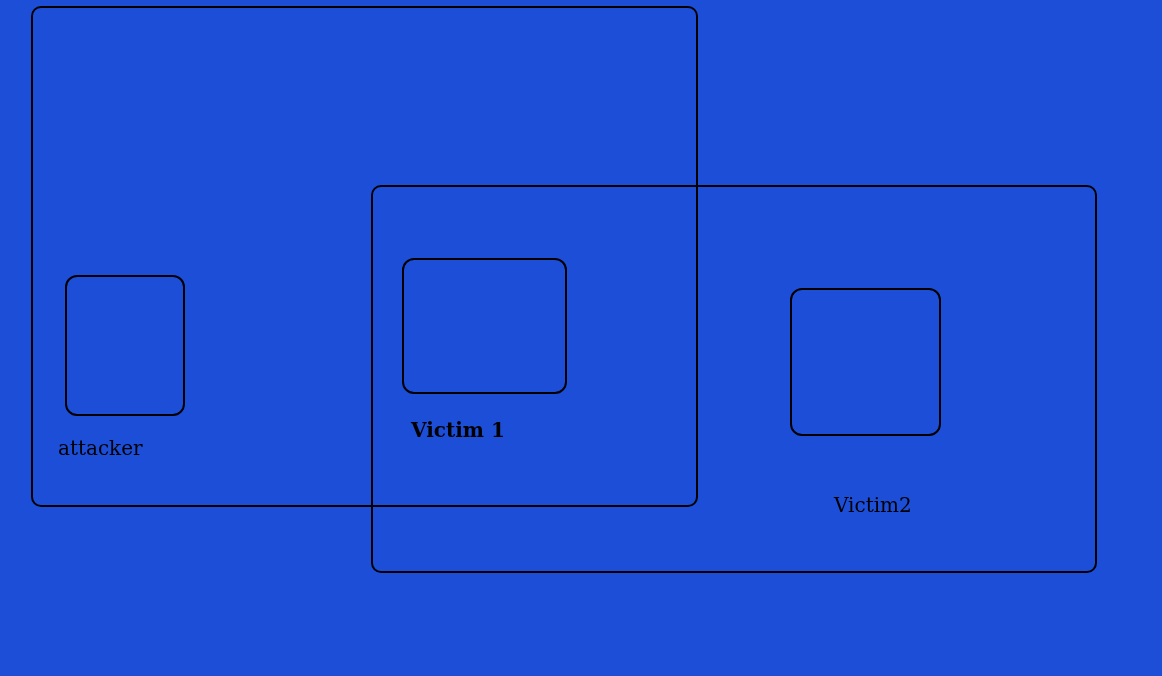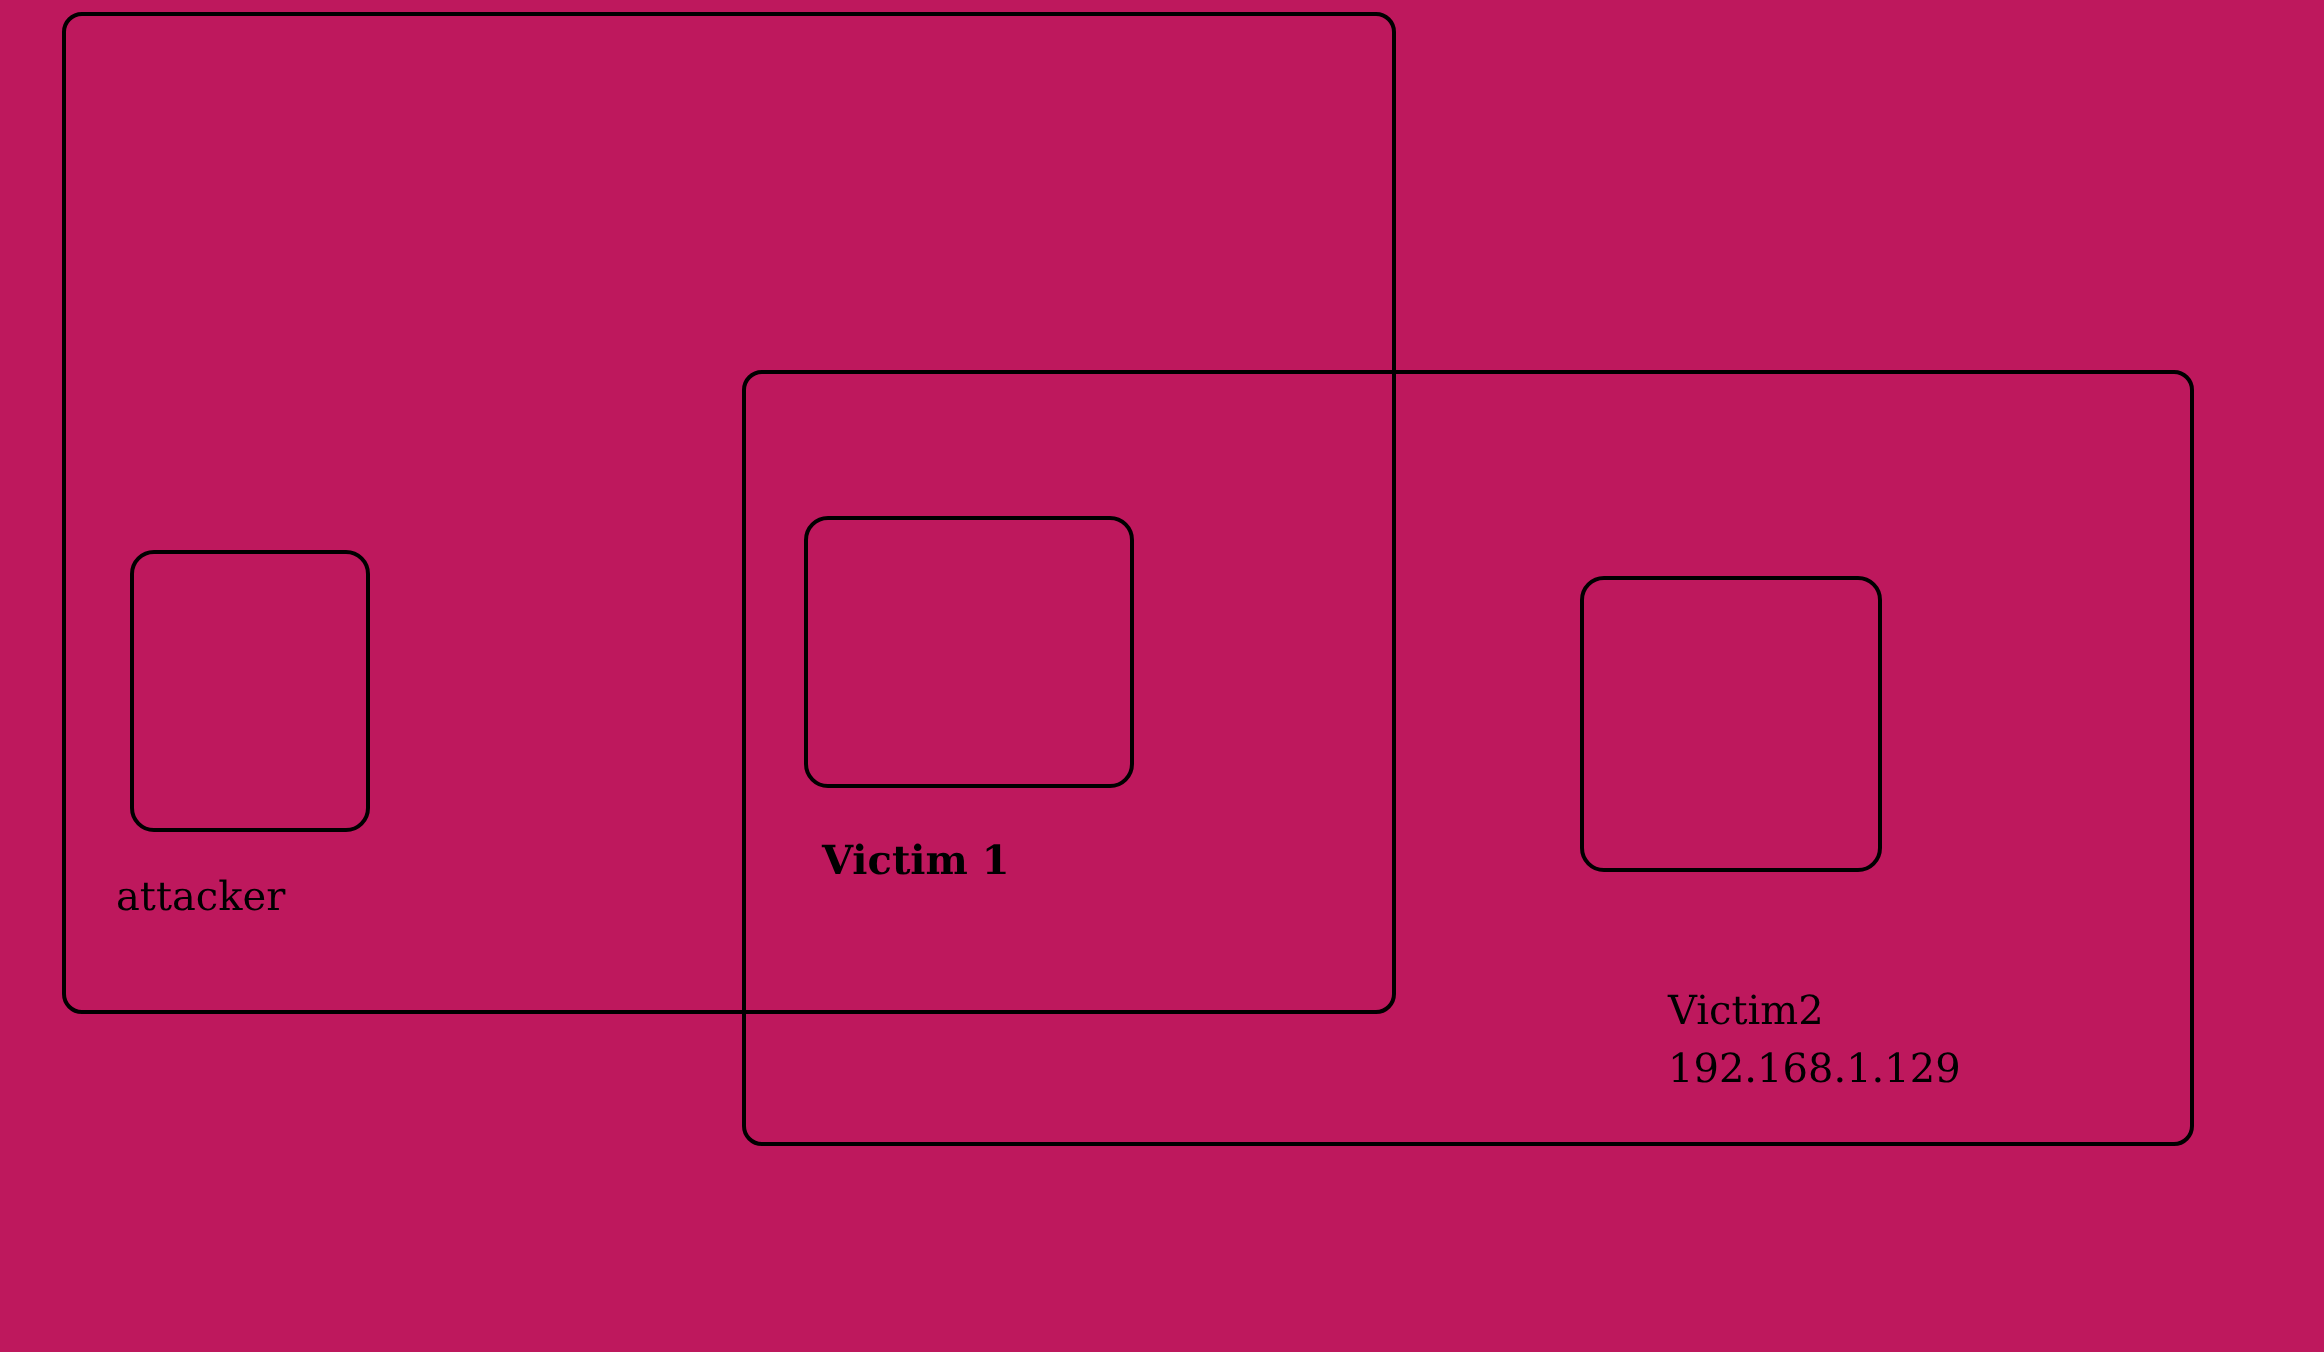--- a/index.html
+++ b/index.html
@@ -6,21 +6,21 @@
   html, body {
     width: 1162px;
     height: 676px;
     background: #ffffff;
     font-family: "DejaVu Serif", serif;
   }
   .canvas {
     position: relative;
     width: 1162px;
     height: 676px;
-    background: #be185d;
+    background: #1d4ed8;
     overflow: hidden;
   }
   .rect {
     position: absolute;
     border: 2px solid #000000;
     background: transparent;
   }
   .network-rect { border-radius: 10px; }
   .node-rect    { border-radius: 12px; }
 
@@ -60,16 +60,15 @@
   <div class="node-label" id="attacker-label">
     <div class="node-name">attacker</div>
   </div>
 
   <div class="node-label" id="victim1-label">
     <div class="node-name">Victim 1</div>
   </div>
 
   <div class="node-label" id="victim2-label">
     <div class="node-name">Victim2</div>
-    <div class="node-ip">192.168.1.129</div>
   </div>
 
 </div>
 
 </body></html>

